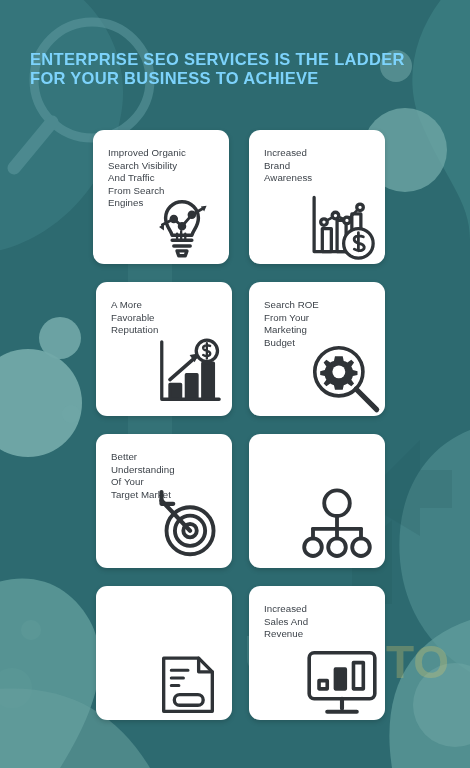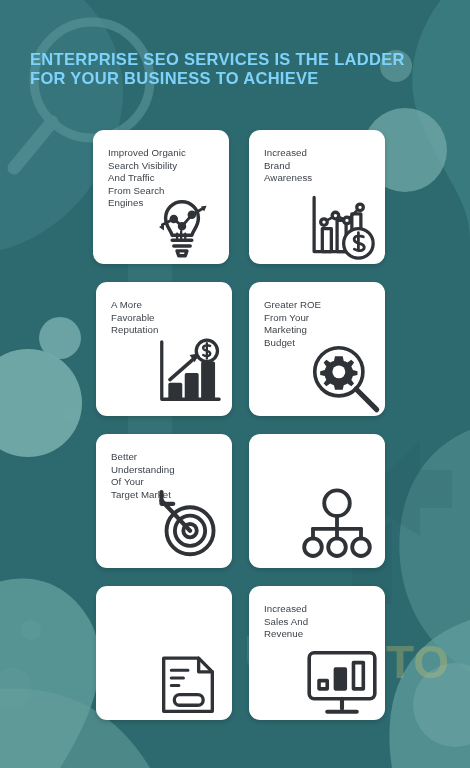--- a/index.html
+++ b/index.html
@@ -220,21 +220,21 @@
             <rect x="68" y="38" width="13" height="44" fill="#2f3337"></rect>
             <path d="M28 58 L60 30" stroke-width="4.4"></path>
             <path d="M64 26 l-12 2 l6 9 Z" fill="#2f3337" stroke="none"></path>
             <circle cx="73" cy="23" r="13" fill="#ffffff"></circle>
             <path d="M77 17 c-5 -2 -9 0 -8.5 3 c0.7 3.6 8 2.2 8.6 5.8 c0.5 3 -3.6 5 -8.6 2.2 M73 13.5 v19" stroke-width="2.8"></path>
           </svg>
         </div>
       </div>
 
       <div class="card">
-        <div class="card-label">Greater ROE
+        <div class="card-label">Search ROE
 From Your
 Marketing
 Budget</div>
         <div class="card-icon ic-gear">
           <svg viewBox="0 0 100 100" fill="none" stroke="#2f3337" stroke-width="4.2" stroke-linecap="round" stroke-linejoin="round">
             <circle cx="44" cy="44" r="28"></circle>
             <line x1="64" y1="64" x2="88" y2="88" stroke-width="6"></line>
             <g fill="#2f3337" stroke="none">
               <path d="M44 26 l4.5 0 l1.2 5.4 a14 14 0 0 1 4.3 1.8 l4.5 -3.2 l3.2 3.2 l-3.2 4.5 a14 14 0 0 1 1.8 4.3 l5.4 1.2 l0 4.5 l-5.4 1.2 a14 14 0 0 1 -1.8 4.3 l3.2 4.5 l-3.2 3.2 l-4.5 -3.2 a14 14 0 0 1 -4.3 1.8 l-1.2 5.4 l-4.5 0 l-4.5 0 l-1.2 -5.4 a14 14 0 0 1 -4.3 -1.8 l-4.5 3.2 l-3.2 -3.2 l3.2 -4.5 a14 14 0 0 1 -1.8 -4.3 l-5.4 -1.2 l0 -4.5 l5.4 -1.2 a14 14 0 0 1 1.8 -4.3 l-3.2 -4.5 l3.2 -3.2 l4.5 3.2 a14 14 0 0 1 4.3 -1.8 l1.2 -5.4 Z"></path>
             </g>

